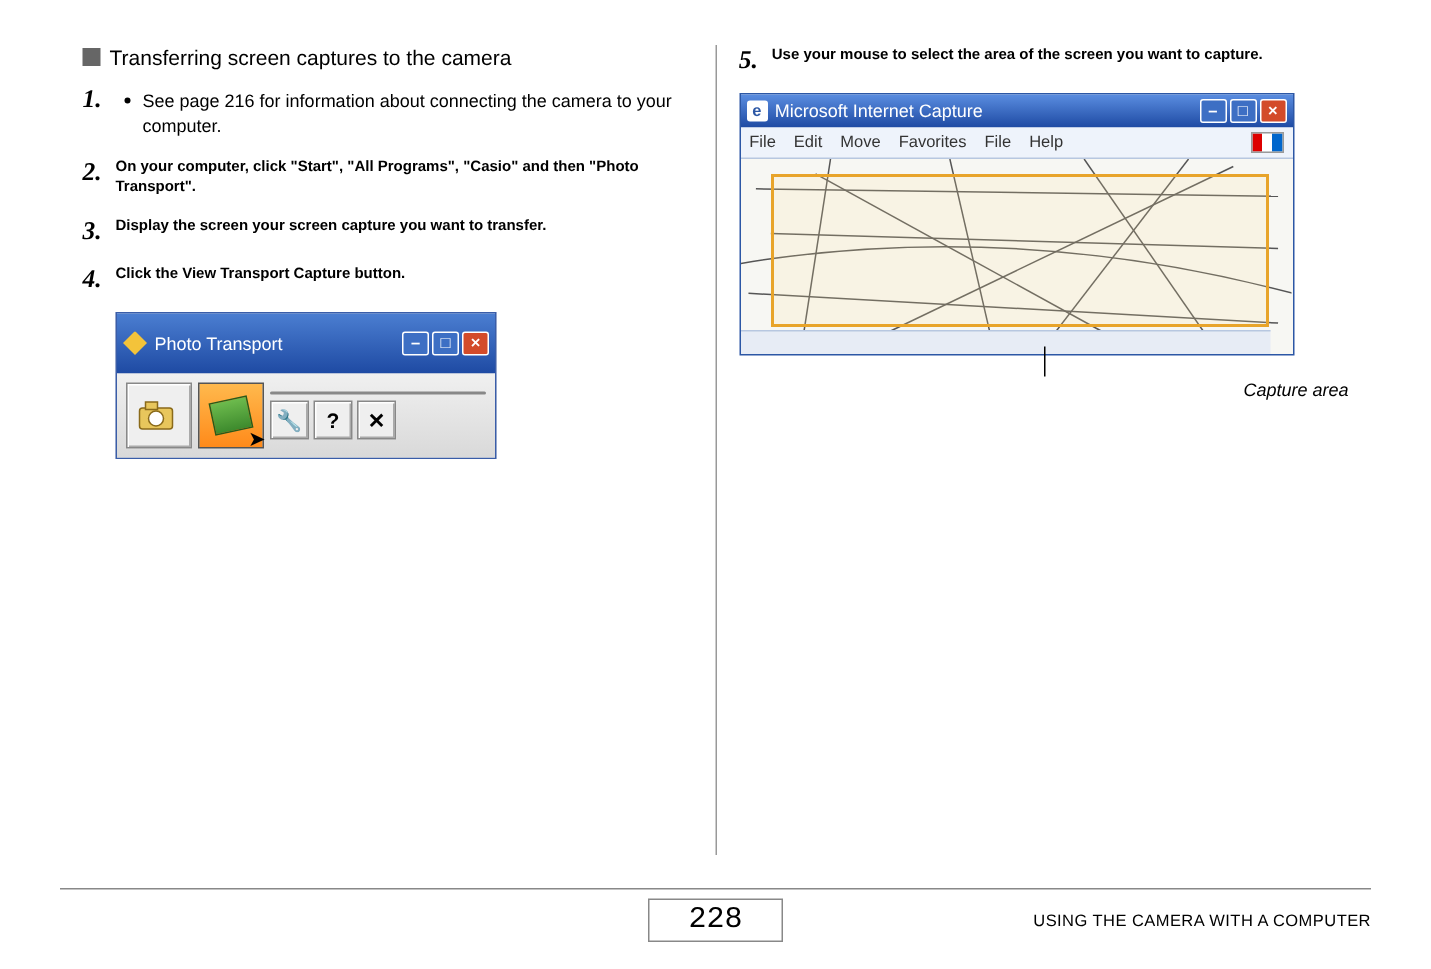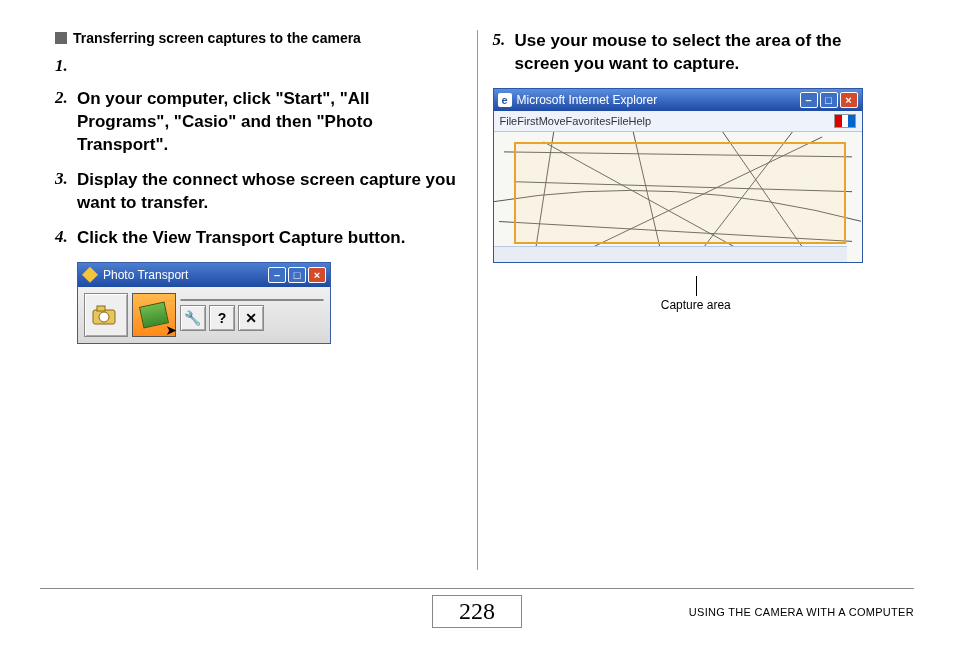--- a/index.html
+++ b/index.html
@@ -21,21 +21,21 @@
     padding: 0 15px;
   }
   .divider {
     width: 1px;
     background: #999;
     height: 540px;
   }
   .section-header {
     display: flex;
     align-items: flex-start;
-    font-weight: bold;
+    font-weight: normal;
     font-size: 14px;
     margin-bottom: 10px;
   }
   .bullet-sq {
     width: 12px;
     height: 12px;
     background: #666;
     margin-right: 6px;
     margin-top: 2px;
     flex-shrink: 0;
@@ -48,21 +48,21 @@
     font-weight: bold;
     font-style: italic;
     font-size: 17px;
     font-family: "Times New Roman", serif;
     width: 22px;
     flex-shrink: 0;
   }
   .step-body { flex: 1; }
   .step-title {
     font-weight: bold;
-    font-size: 17px;
+    font-size: 10px;
     line-height: 1.35;
   }
   .step-desc {
     font-size: 12px;
     line-height: 1.45;
     margin-top: 3px;
   }
   .sub-bullet {
     display: flex;
     font-size: 12px;
@@ -70,42 +70,43 @@
     margin-top: 3px;
   }
   .sub-bullet .dot {
     width: 4px; height: 4px; background: #000; border-radius: 50%;
     margin: 6px 8px 0 6px; flex-shrink: 0;
   }
   .figure {
     margin: 8px 0 4px 22px;
   }
   .caption {
+    font-style: italic;
     font-size: 12px;
-    text-align: center;
-    margin-top: 35px;
+    text-align: right;
+    margin-top: 16px;
     position: relative;
   }
   .caption::before {
     content: "";
     position: absolute;
     width: 1px;
     height: 20px;
     background: #000;
     top: -22px;
   }
   
   .pt-window {
     width: 254px;
     border: 1px solid #3a5da8;
     background: #e6e6e6;
     box-shadow: 0 0 0 1px #fff inset;
   }
   .pt-title {
-    height: 24px;
+    height: 40px;
     background: linear-gradient(#4b7ed1,#1e4aa3);
     display: flex;
     align-items: center;
     padding: 0 4px;
     color: #fff;
     font-size: 12px;
     font-family: "Tahoma", sans-serif;
   }
   .pt-title .ti {
     width: 16px; height: 16px; background: #f3c33a;
@@ -167,21 +168,21 @@
     background: linear-gradient(#5a8de0,#1e4aa3);
     color:#fff; font-size:12px; font-family:"Tahoma",sans-serif;
     display:flex;align-items:center;padding:0 4px;
   }
   .ie-title .ei { width:14px;height:14px;background:#fff;border-radius:2px;
     display:inline-flex;align-items:center;justify-content:center;
     color:#2c57a5;font-weight:bold;font-size:11px;margin-right:5px;}
   .ie-menu {
     background:#eef3fb; border-bottom:1px solid #b7c7e0;
     font-size:11px; padding:3px 6px; color:#333;
-    display:flex; align-items:center;
+    display:flex; gap:12px; align-items:center;
   }
   .ie-menu .flag { margin-left:auto; width:22px;height:14px;
     background: linear-gradient(90deg,#d00 33%,#fff 33%,#fff 66%,#06c 66%);
     border:1px solid #999;}
   .ie-canvas {
     height: 130px; position:relative; background:#f7f7f3;
     overflow:hidden;
   }
   .sel-rect {
     position:absolute; top:10px; left:20px; right:16px; bottom:18px;
@@ -200,22 +201,22 @@
     position:absolute;
     left:40px; right:40px;
     bottom: 18px;
     border-top:1px solid #888;
     padding-top:6px;
     display:flex;
     align-items:center;
     justify-content:center;
   }
   .page-num {
-    font-size: 24px;
-    font-family: Liberation Serif, serif;
+    font-size: 20px;
+    font-family: Liberation Mono, monospace;
     border:1px solid #888;
     padding: 2px 26px;
   }
   .footer-label {
     position:absolute;
     right:0;
     font-size:11px;
     letter-spacing:0.3px;
   }
 </style>
@@ -226,34 +227,38 @@
 
   <div class="col">
     <div class="section-header">
       <span class="bullet-sq"></span>
       <span>Transferring screen captures to the camera</span>
     </div>
 
     <div class="step">
       <div class="step-num">1.</div>
       <div class="step-body">
+        <div class="sub-bullet">
+          <span class="dot"></span>
+          <span>See page 216 for information about connecting the camera to your computer.</span>
+        </div>
       </div>
     </div>
 
     <div class="step">
       <div class="step-num">2.</div>
       <div class="step-body">
         <div class="step-title">On your computer, click "Start", "All Programs", "Casio" and then "Photo Transport".</div>
       </div>
     </div>
 
     <div class="step">
       <div class="step-num">3.</div>
       <div class="step-body">
-        <div class="step-title">Display the connect whose screen capture you want to transfer.</div>
+        <div class="step-title">Display the screen your screen capture you want to transfer.</div>
       </div>
     </div>
 
     <div class="step">
       <div class="step-num">4.</div>
       <div class="step-body">
         <div class="step-title">Click the View Transport Capture button.</div>
       </div>
     </div>
 
@@ -305,29 +310,29 @@
       <div class="step-num">5.</div>
       <div class="step-body">
         <div class="step-title">Use your mouse to select the area of the screen you want to capture.</div>
       </div>
     </div>
 
     <div class="figure" style="margin-left:0;">
       <div class="ie-window" style="position:relative;">
         <div class="ie-title">
           <span class="ei">e</span>
-          <span>Microsoft Internet Explorer</span>
+          <span>Microsoft Internet Capture</span>
           <span style="flex:1"></span>
           <span class="winbtn min">–</span>
           <span class="winbtn max">□</span>
           <span class="winbtn close">×</span>
         </div>
         <div class="ie-menu">
           <span>File</span>
-          <span>First</span>
+          <span>Edit</span>
           <span>Move</span>
           <span>Favorites</span>
           <span>File</span>
           <span>Help</span>
           <span class="flag"></span>
         </div>
         <div class="ie-canvas">
           <svg class="roads" viewBox="0 0 370 130" preserveAspectRatio="none">
             <g stroke="#555" stroke-width="1" fill="none">
               <path d="M10 20 L360 25"></path>

